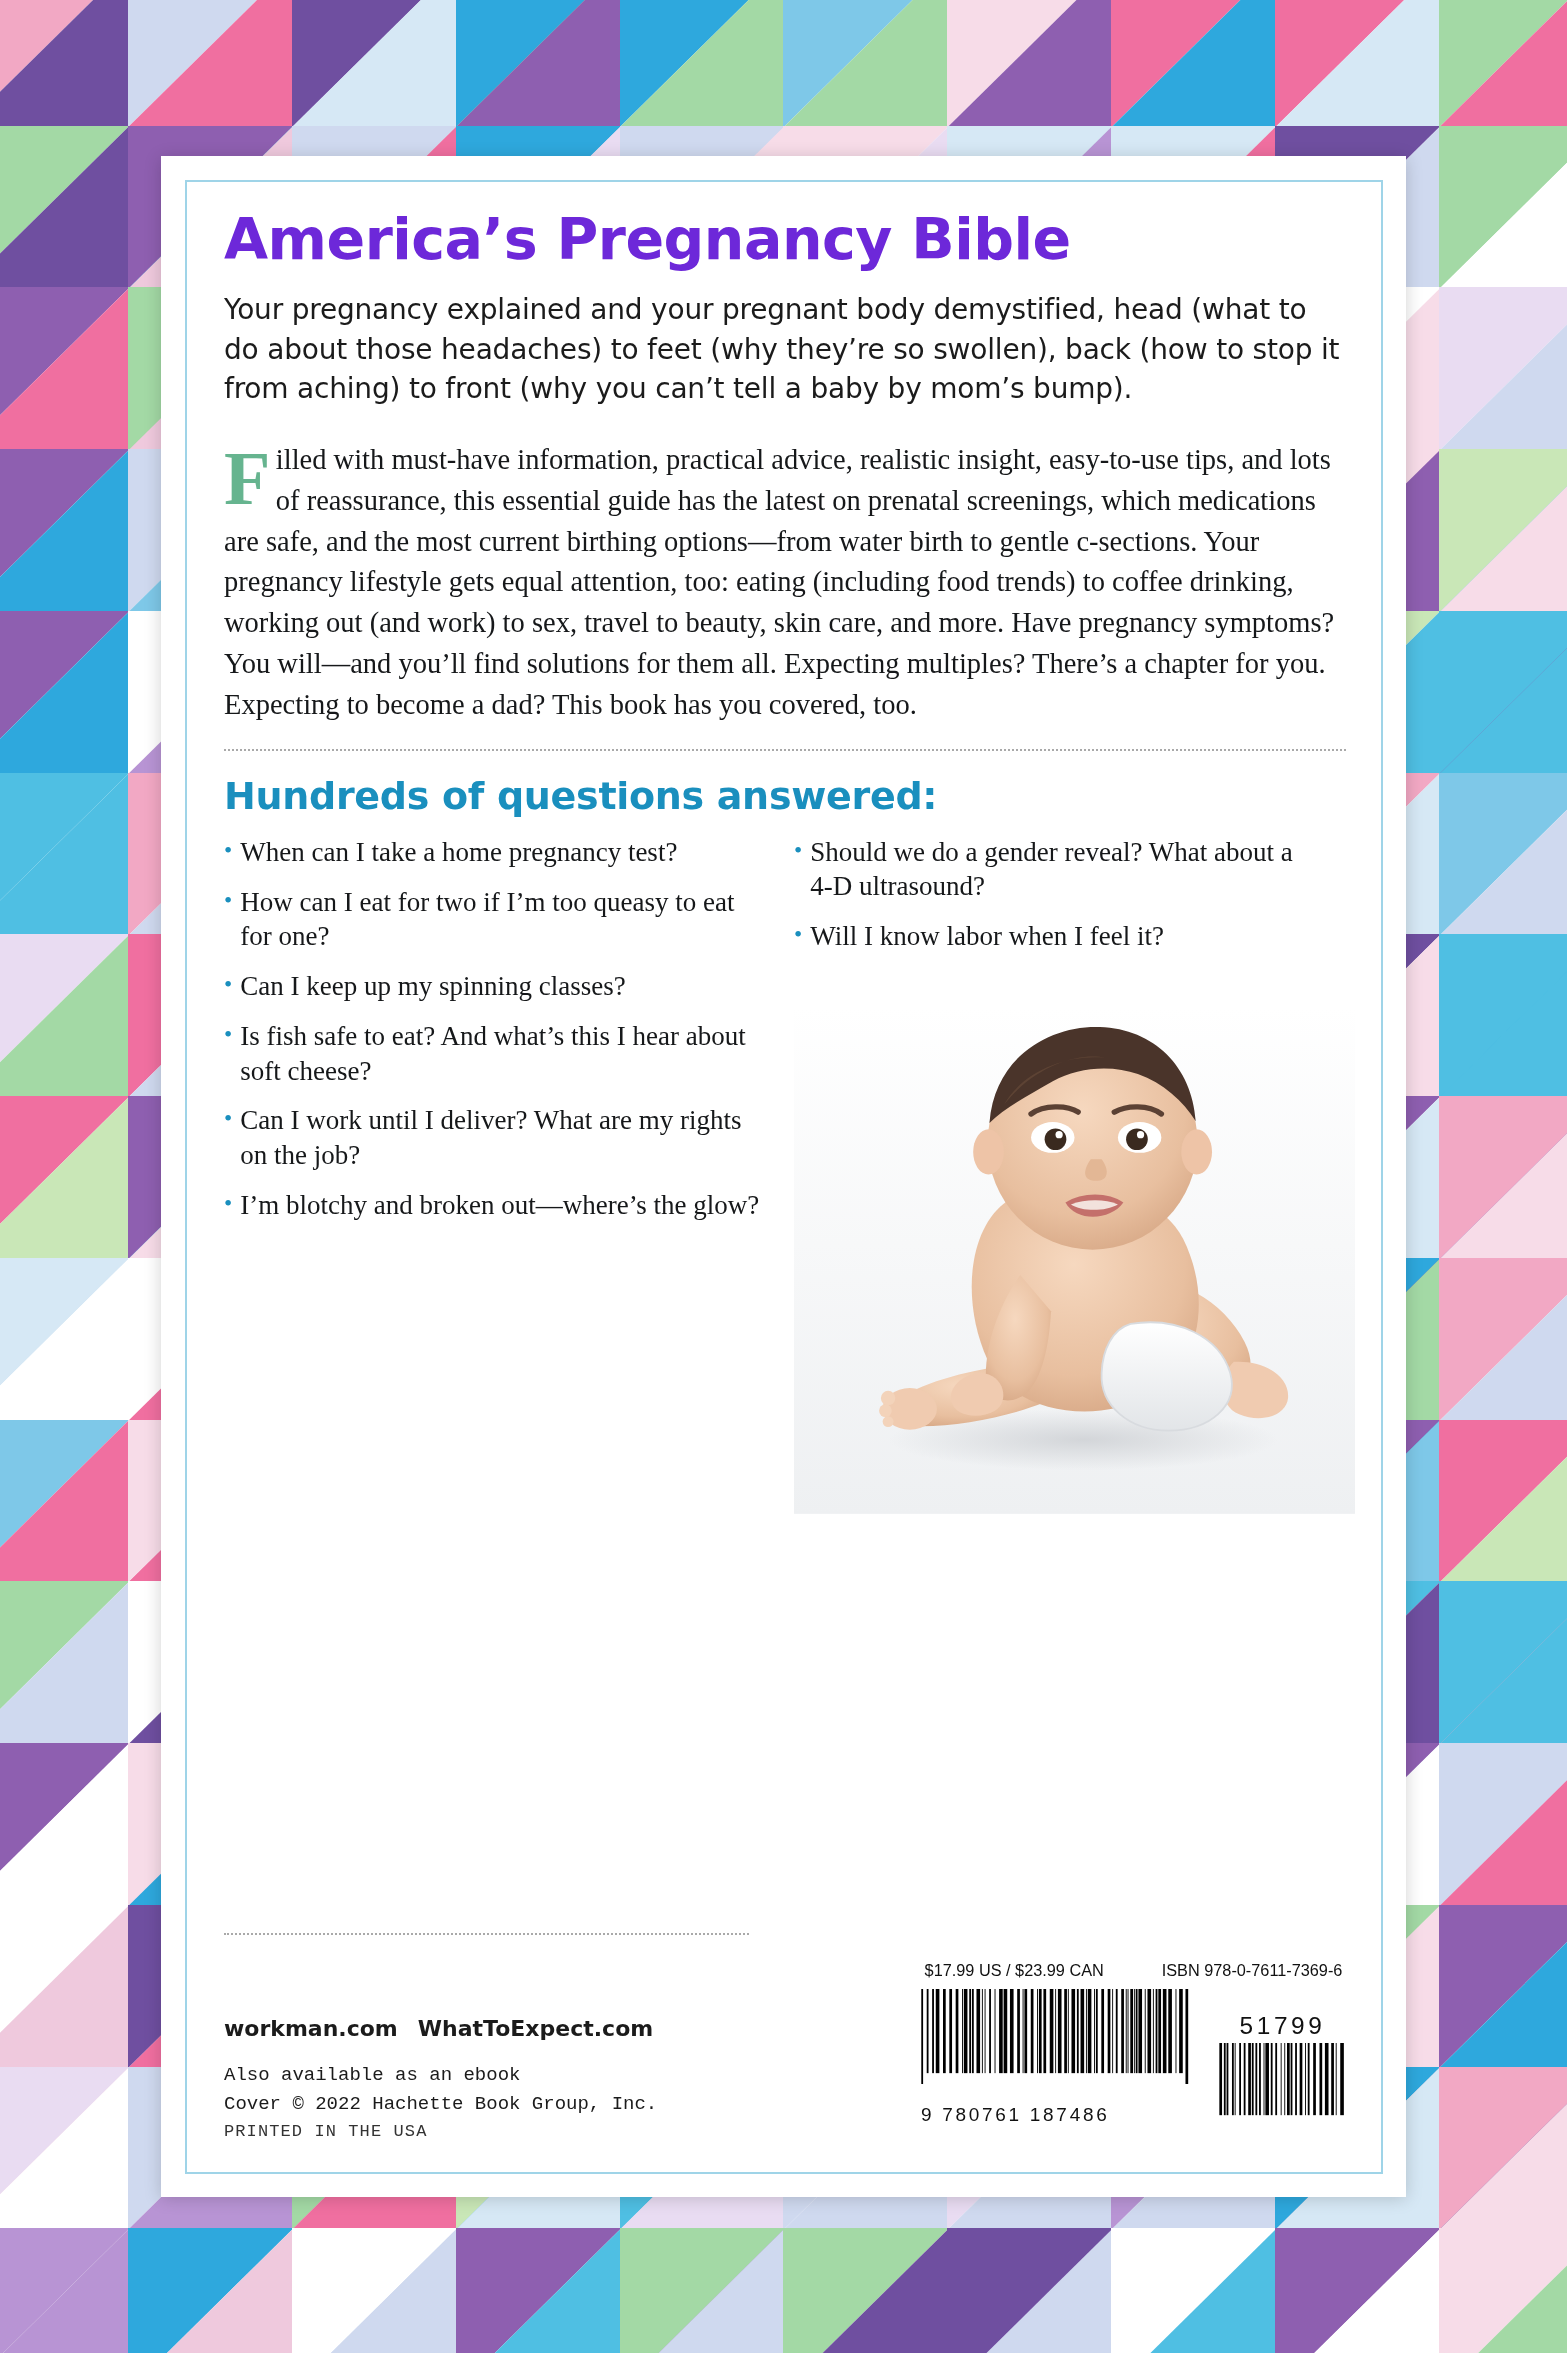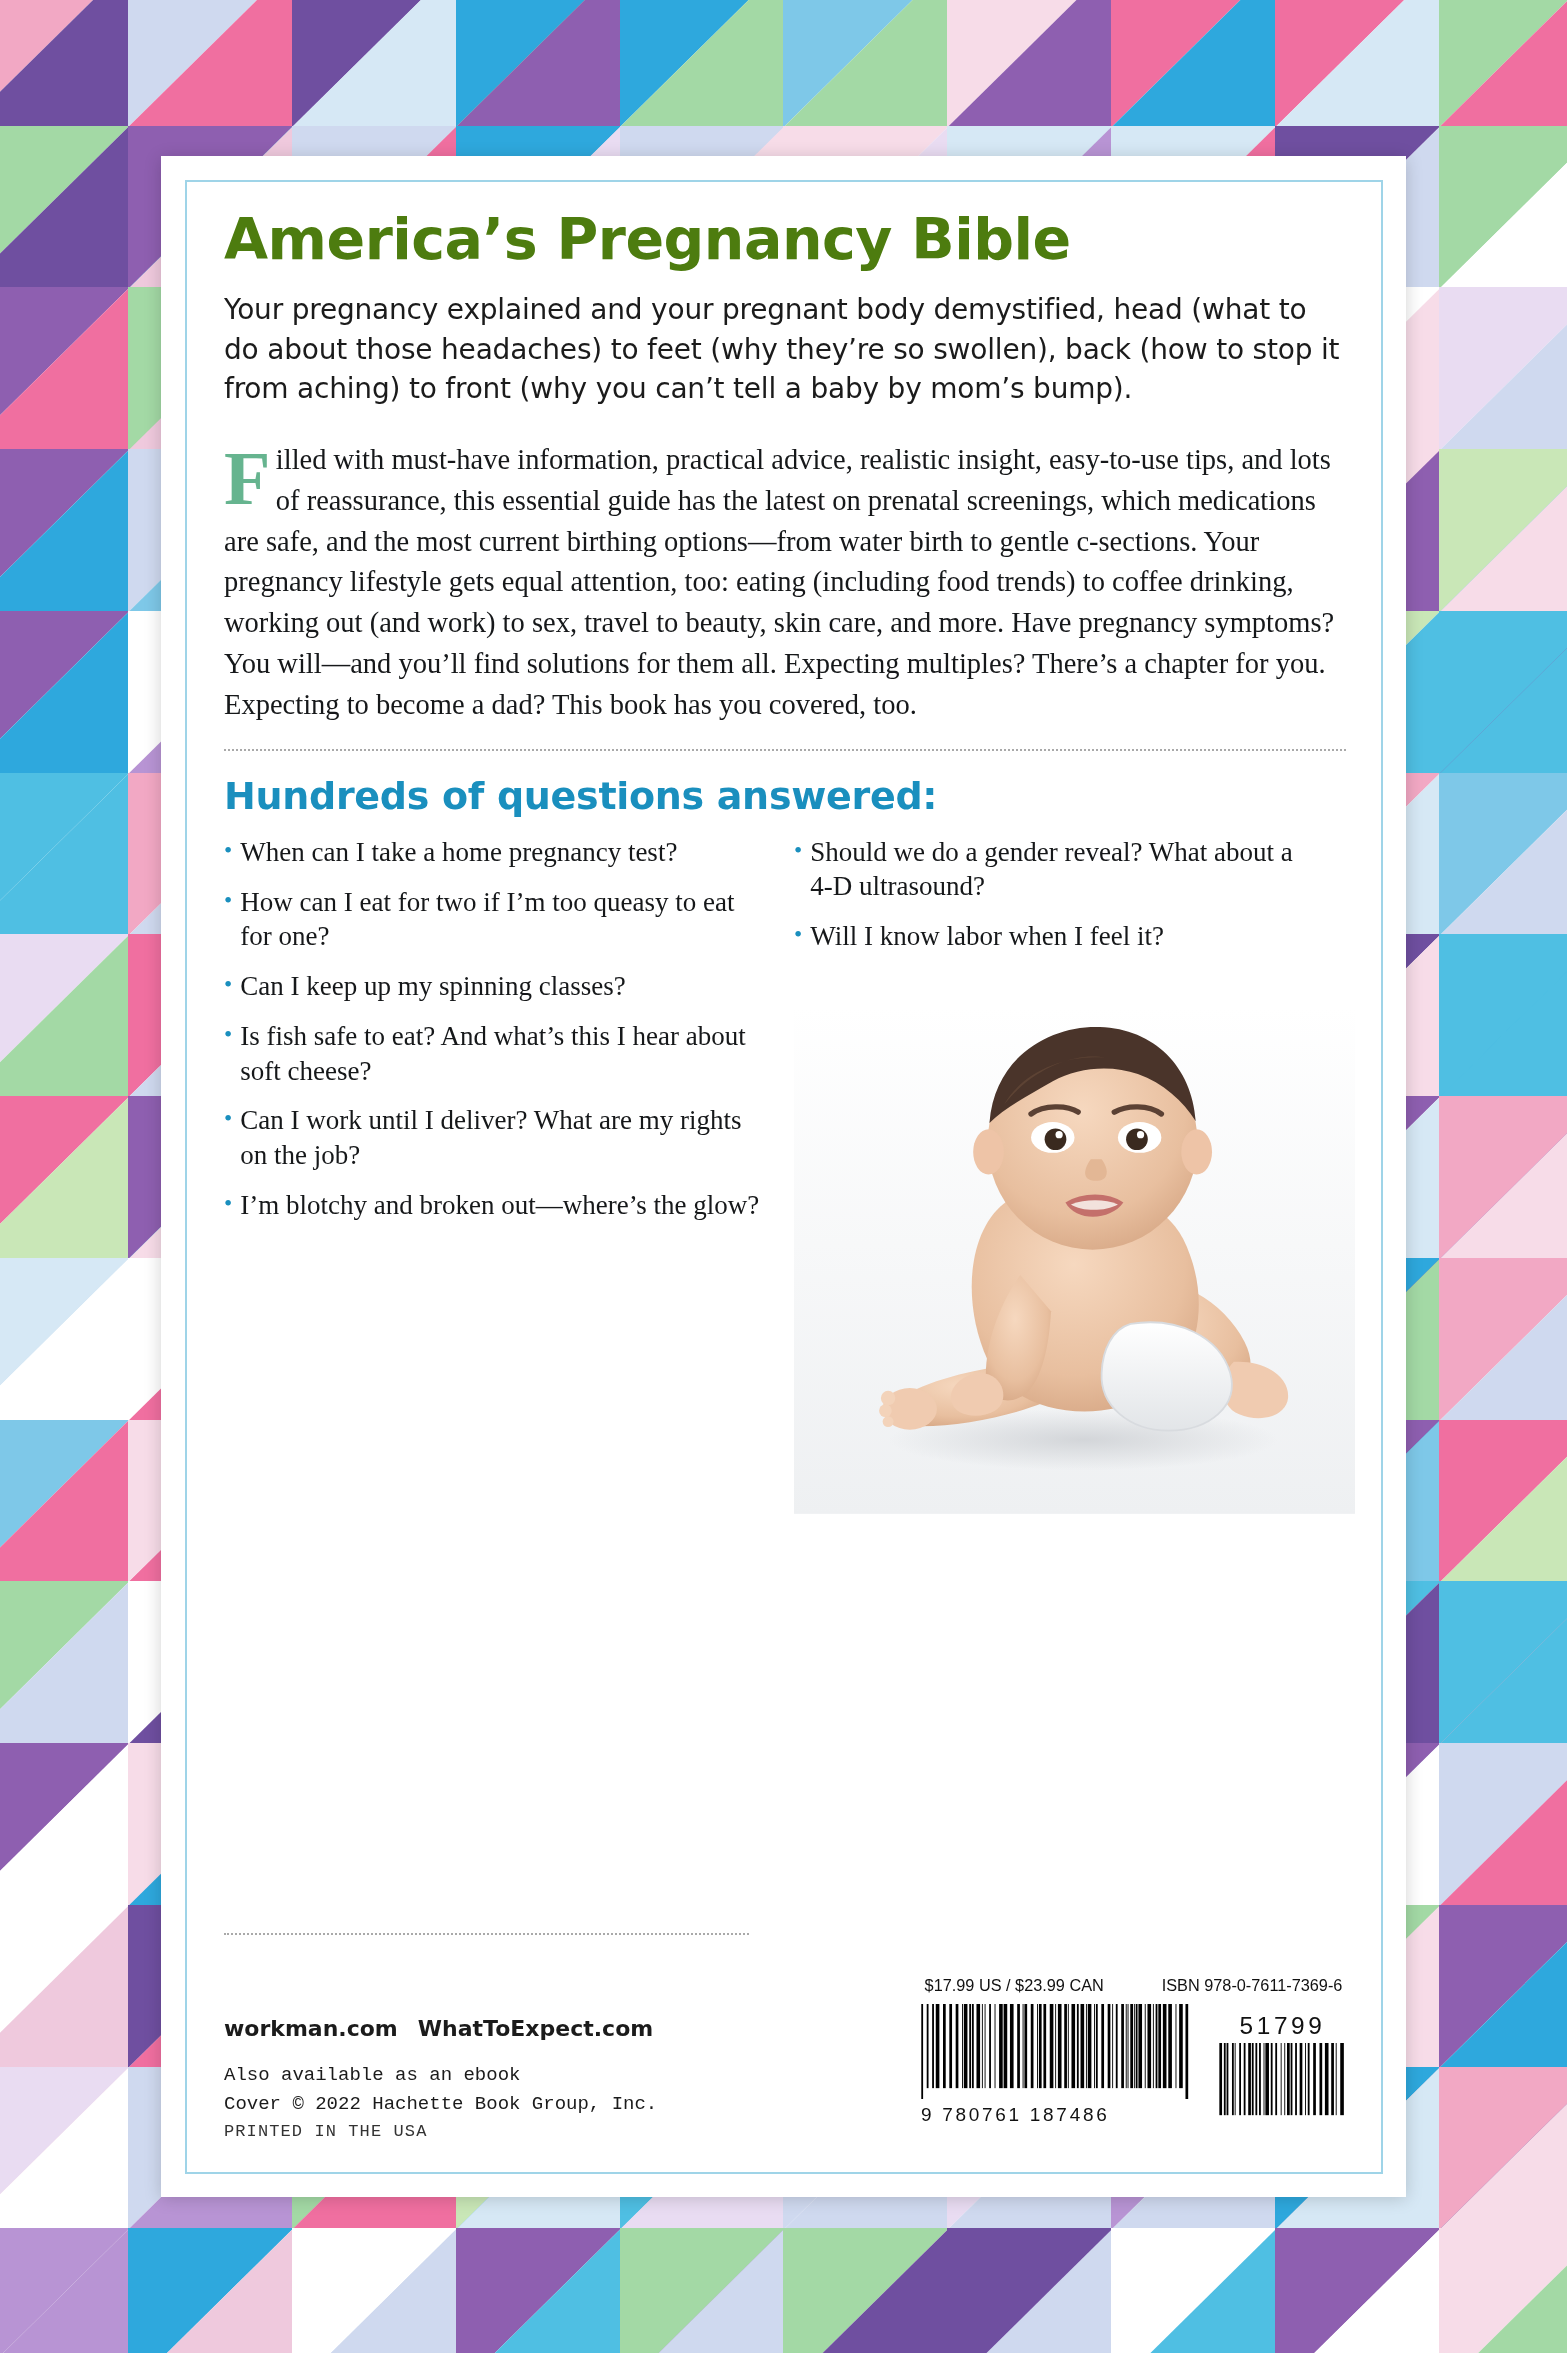--- a/index.html
+++ b/index.html
@@ -75,21 +75,21 @@
     right: 60px;
     bottom: 43px;
   }
 
   
   .headline {
     font-family: "DejaVu Sans", sans-serif;
     font-weight: bold;
     font-size: 57px;
     letter-spacing: -0.5px;
-    color: #4d7c0f;
+    color: #6d28d9;
     line-height: 1.05;
     margin: 0 0 20px 0;
   }
 
   
   .intro {
     font-family: "DejaVu Sans", sans-serif;
     font-size: 28px;
     line-height: 1.42;
     color: #1b1b1b;
@@ -252,21 +252,21 @@
     text-align: center;
     color: #111;
     margin-bottom: 2.7px;
   }
   .barsvg { display: block; }
   .ean-digits {
     font-family: "Liberation Sans", sans-serif;
     font-size: 19px;
     letter-spacing: 2.7px;
     color: #111;
-    margin-top: 5px;
+    margin-top: 20px;
   }
 </style>
 <style>#qc0::before{background:#f2a8c4;}#qc0::after{background:#6f4fa0;}#qc1::before{background:#cfd9ef;}#qc1::after{background:#f06fa0;}#qc2::before{background:#6f4fa0;}#qc2::after{background:#d6e8f5;}#qc3::before{background:#2ea8dd;}#qc3::after{background:#8e5fb0;}#qc4::before{background:#2ea8dd;}#qc4::after{background:#a3d9a5;}#qc5::before{background:#7ec8e8;}#qc5::after{background:#a3d9a5;}#qc6::before{background:#f7dce8;}#qc6::after{background:#8e5fb0;}#qc7::before{background:#f06fa0;}#qc7::after{background:#2ea8dd;}#qc8::before{background:#f06fa0;}#qc8::after{background:#d6e8f5;}#qc9::before{background:#a3d9a5;}#qc9::after{background:#f06fa0;}#qc10::before{background:#a3d9a5;}#qc10::after{background:#6f4fa0;}#qc11::before{background:#8e5fb0;}#qc11::after{background:#efc9dd;}#qc12::before{background:#cfd9ef;}#qc12::after{background:#f06fa0;}#qc13::before{background:#2ea8dd;}#qc13::after{background:#e9dcf2;}#qc14::before{background:#cfd9ef;}#qc14::after{background:#f7dce8;}#qc15::before{background:#f7dce8;}#qc15::after{background:#e9dcf2;}#qc16::before{background:#d6e8f5;}#qc16::after{background:#b894d4;}#qc17::before{background:#d6e8f5;}#qc17::after{background:#f06fa0;}#qc18::before{background:#6f4fa0;}#qc18::after{background:#cfd9ef;}#qc19::before{background:#a3d9a5;}#qc19::after{background:#ffffff;}#qc20::before{background:#8e5fb0;}#qc20::after{background:#f06fa0;}#qc21::before{background:#a3d9a5;}#qc21::after{background:#efc9dd;}#qc22::before{background:#f2a8c4;}#qc22::after{background:#4fbfe3;}#qc23::before{background:#8e5fb0;}#qc23::after{background:#f7dce8;}#qc24::before{background:#7ec8e8;}#qc24::after{background:#f2a8c4;}#qc25::before{background:#6f4fa0;}#qc25::after{background:#4fbfe3;}#qc26::before{background:#f7dce8;}#qc26::after{background:#f2a8c4;}#qc27::before{background:#4fbfe3;}#qc27::after{background:#4fbfe3;}#qc28::before{background:#ffffff;}#qc28::after{background:#f7dce8;}#qc29::before{background:#e9dcf2;}#qc29::after{background:#cfd9ef;}#qc30::before{background:#8e5fb0;}#qc30::after{background:#2ea8dd;}#qc31::before{background:#cfd9ef;}#qc31::after{background:#7ec8e8;}#qc32::before{background:#efc9dd;}#qc32::after{background:#2ea8dd;}#qc33::before{background:#ffffff;}#qc33::after{background:#7ec8e8;}#qc34::before{background:#f7dce8;}#qc34::after{background:#ffffff;}#qc35::before{background:#e9dcf2;}#qc35::after{background:#ffffff;}#qc36::before{background:#efc9dd;}#qc36::after{background:#4fbfe3;}#qc37::before{background:#b894d4;}#qc37::after{background:#d6e8f5;}#qc38::before{background:#f7dce8;}#qc38::after{background:#8e5fb0;}#qc39::before{background:#c9e7b7;}#qc39::after{background:#f7dce8;}#qc40::before{background:#8e5fb0;}#qc40::after{background:#2ea8dd;}#qc41::before{background:#ffffff;}#qc41::after{background:#b894d4;}#qc42::before{background:#ffffff;}#qc42::after{background:#8e5fb0;}#qc43::before{background:#f2a8c4;}#qc43::after{background:#c9e7b7;}#qc44::before{background:#f2a8c4;}#qc44::after{background:#f7dce8;}#qc45::before{background:#f06fa0;}#qc45::after{background:#e9dcf2;}#qc46::before{background:#a3d9a5;}#qc46::after{background:#f06fa0;}#qc47::before{background:#e9dcf2;}#qc47::after{background:#efc9dd;}#qc48::before{background:#c9e7b7;}#qc48::after{background:#4fbfe3;}#qc49::before{background:#4fbfe3;}#qc49::after{background:#4fbfe3;}#qc50::before{background:#4fbfe3;}#qc50::after{background:#4fbfe3;}#qc51::before{background:#f2a8c4;}#qc51::after{background:#cfd9ef;}#qc52::before{background:#f06fa0;}#qc52::after{background:#7ec8e8;}#qc53::before{background:#4fbfe3;}#qc53::after{background:#f06fa0;}#qc54::before{background:#f2a8c4;}#qc54::after{background:#6f4fa0;}#qc55::before{background:#7ec8e8;}#qc55::after{background:#2ea8dd;}#qc56::before{background:#f06fa0;}#qc56::after{background:#b894d4;}#qc57::before{background:#efc9dd;}#qc57::after{background:#4fbfe3;}#qc58::before{background:#f2a8c4;}#qc58::after{background:#d6e8f5;}#qc59::before{background:#7ec8e8;}#qc59::after{background:#cfd9ef;}#qc60::before{background:#e9dcf2;}#qc60::after{background:#a3d9a5;}#qc61::before{background:#f06fa0;}#qc61::after{background:#cfd9ef;}#qc62::before{background:#cfd9ef;}#qc62::after{background:#efc9dd;}#qc63::before{background:#efc9dd;}#qc63::after{background:#e9dcf2;}#qc64::before{background:#c9e7b7;}#qc64::after{background:#7ec8e8;}#qc65::before{background:#8e5fb0;}#qc65::after{background:#f06fa0;}#qc66::before{background:#cfd9ef;}#qc66::after{background:#f06fa0;}#qc67::before{background:#f06fa0;}#qc67::after{background:#d6e8f5;}#qc68::before{background:#6f4fa0;}#qc68::after{background:#f7dce8;}#qc69::before{background:#4fbfe3;}#qc69::after{background:#4fbfe3;}#qc70::before{background:#f06fa0;}#qc70::after{background:#c9e7b7;}#qc71::before{background:#8e5fb0;}#qc71::after{background:#f7dce8;}#qc72::before{background:#6f4fa0;}#qc72::after{background:#efc9dd;}#qc73::before{background:#d6e8f5;}#qc73::after{background:#cfd9ef;}#qc74::before{background:#6f4fa0;}#qc74::after{background:#8e5fb0;}#qc75::before{background:#cfd9ef;}#qc75::after{background:#6f4fa0;}#qc76::before{background:#a3d9a5;}#qc76::after{background:#ffffff;}#qc77::before{background:#e9dcf2;}#qc77::after{background:#2ea8dd;}#qc78::before{background:#8e5fb0;}#qc78::after{background:#d6e8f5;}#qc79::before{background:#f2a8c4;}#qc79::after{background:#f7dce8;}#qc80::before{background:#d6e8f5;}#qc80::after{background:#ffffff;}#qc81::before{background:#ffffff;}#qc81::after{background:#f06fa0;}#qc82::before{background:#4fbfe3;}#qc82::after{background:#c9e7b7;}#qc83::before{background:#4fbfe3;}#qc83::after{background:#b894d4;}#qc84::before{background:#f06fa0;}#qc84::after{background:#cfd9ef;}#qc85::before{background:#d6e8f5;}#qc85::after{background:#8e5fb0;}#qc86::before{background:#4fbfe3;}#qc86::after{background:#cfd9ef;}#qc87::before{background:#f2a8c4;}#qc87::after{background:#b894d4;}#qc88::before{background:#2ea8dd;}#qc88::after{background:#a3d9a5;}#qc89::before{background:#f2a8c4;}#qc89::after{background:#cfd9ef;}#qc90::before{background:#7ec8e8;}#qc90::after{background:#f06fa0;}#qc91::before{background:#f7dce8;}#qc91::after{background:#f06fa0;}#qc92::before{background:#7ec8e8;}#qc92::after{background:#cfd9ef;}#qc93::before{background:#cfd9ef;}#qc93::after{background:#f2a8c4;}#qc94::before{background:#6f4fa0;}#qc94::after{background:#a3d9a5;}#qc95::before{background:#8e5fb0;}#qc95::after{background:#b894d4;}#qc96::before{background:#4fbfe3;}#qc96::after{background:#2ea8dd;}#qc97::before{background:#cfd9ef;}#qc97::after{background:#6f4fa0;}#qc98::before{background:#8e5fb0;}#qc98::after{background:#7ec8e8;}#qc99::before{background:#f06fa0;}#qc99::after{background:#c9e7b7;}#qc100::before{background:#a3d9a5;}#qc100::after{background:#cfd9ef;}#qc101::before{background:#ffffff;}#qc101::after{background:#6f4fa0;}#qc102::before{background:#7ec8e8;}#qc102::after{background:#a3d9a5;}#qc103::before{background:#cfd9ef;}#qc103::after{background:#ffffff;}#qc104::before{background:#4fbfe3;}#qc104::after{background:#ffffff;}#qc105::before{background:#f06fa0;}#qc105::after{background:#f06fa0;}#qc106::before{background:#ffffff;}#qc106::after{background:#e9dcf2;}#qc107::before{background:#2ea8dd;}#qc107::after{background:#a3d9a5;}#qc108::before{background:#4fbfe3;}#qc108::after{background:#6f4fa0;}#qc109::before{background:#4fbfe3;}#qc109::after{background:#4fbfe3;}#qc110::before{background:#8e5fb0;}#qc110::after{background:#ffffff;}#qc111::before{background:#f7dce8;}#qc111::after{background:#2ea8dd;}#qc112::before{background:#6f4fa0;}#qc112::after{background:#c9e7b7;}#qc113::before{background:#cfd9ef;}#qc113::after{background:#2ea8dd;}#qc114::before{background:#a3d9a5;}#qc114::after{background:#8e5fb0;}#qc115::before{background:#b894d4;}#qc115::after{background:#7ec8e8;}#qc116::before{background:#cfd9ef;}#qc116::after{background:#e9dcf2;}#qc117::before{background:#c9e7b7;}#qc117::after{background:#7ec8e8;}#qc118::before{background:#8e5fb0;}#qc118::after{background:#ffffff;}#qc119::before{background:#cfd9ef;}#qc119::after{background:#f06fa0;}#qc120::before{background:#ffffff;}#qc120::after{background:#efc9dd;}#qc121::before{background:#6f4fa0;}#qc121::after{background:#f06fa0;}#qc122::before{background:#6f4fa0;}#qc122::after{background:#ffffff;}#qc123::before{background:#f7dce8;}#qc123::after{background:#a3d9a5;}#qc124::before{background:#e9dcf2;}#qc124::after{background:#e9dcf2;}#qc125::before{background:#2ea8dd;}#qc125::after{background:#b894d4;}#qc126::before{background:#cfd9ef;}#qc126::after{background:#e9dcf2;}#qc127::before{background:#7ec8e8;}#qc127::after{background:#ffffff;}#qc128::before{background:#a3d9a5;}#qc128::after{background:#f7dce8;}#qc129::before{background:#8e5fb0;}#qc129::after{background:#2ea8dd;}#qc130::before{background:#e9dcf2;}#qc130::after{background:#ffffff;}#qc131::before{background:#cfd9ef;}#qc131::after{background:#b894d4;}#qc132::before{background:#a3d9a5;}#qc132::after{background:#f06fa0;}#qc133::before{background:#c9e7b7;}#qc133::after{background:#d6e8f5;}#qc134::before{background:#4fbfe3;}#qc134::after{background:#e9dcf2;}#qc135::before{background:#cfd9ef;}#qc135::after{background:#cfd9ef;}#qc136::before{background:#e9dcf2;}#qc136::after{background:#cfd9ef;}#qc137::before{background:#b894d4;}#qc137::after{background:#cfd9ef;}#qc138::before{background:#2ea8dd;}#qc138::after{background:#d6e8f5;}#qc139::before{background:#f2a8c4;}#qc139::after{background:#f7dce8;}#qc140::before{background:#b894d4;}#qc140::after{background:#b894d4;}#qc141::before{background:#2ea8dd;}#qc141::after{background:#efc9dd;}#qc142::before{background:#ffffff;}#qc142::after{background:#cfd9ef;}#qc143::before{background:#8e5fb0;}#qc143::after{background:#4fbfe3;}#qc144::before{background:#a3d9a5;}#qc144::after{background:#cfd9ef;}#qc145::before{background:#a3d9a5;}#qc145::after{background:#6f4fa0;}#qc146::before{background:#6f4fa0;}#qc146::after{background:#cfd9ef;}#qc147::before{background:#ffffff;}#qc147::after{background:#4fbfe3;}#qc148::before{background:#8e5fb0;}#qc148::after{background:#ffffff;}#qc149::before{background:#f7dce8;}#qc149::after{background:#a3d9a5;}</style></head>
 <body>
 
 <div class="quilt">
   <div class="quilt-grid" id="quilt-grid">
       <div class="qcell" id="qc0" style="background: rgb(255, 255, 255);"></div>
       <div class="qcell" id="qc1" style="background: rgb(255, 255, 255);"></div>
       <div class="qcell" id="qc2" style="background: rgb(233, 220, 242);"></div>

